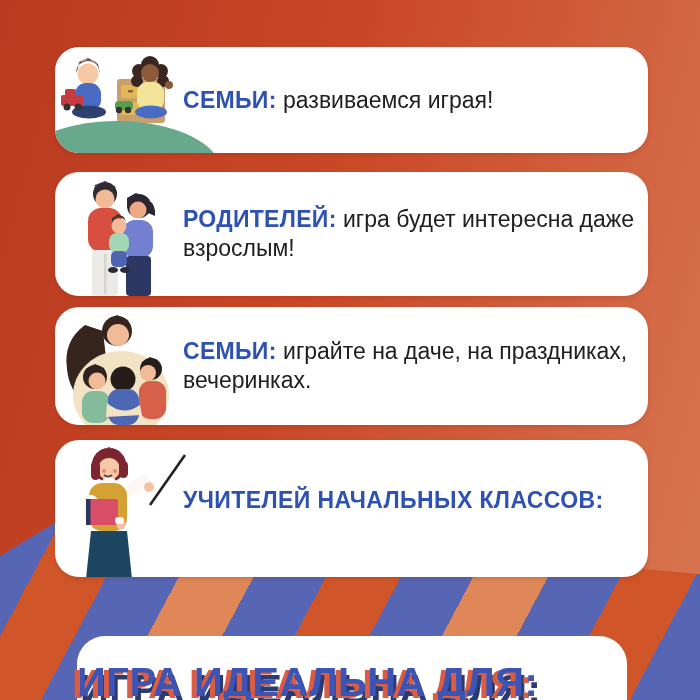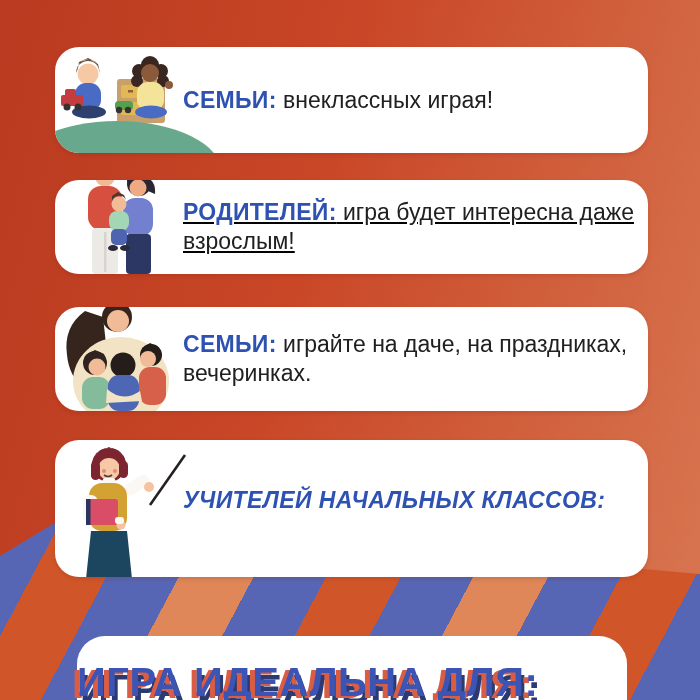--- a/index.html
+++ b/index.html
@@ -16,32 +16,32 @@
       var(--stripe-blue) 130px 194px,
       var(--stripe-salmon) 194px 260px);
     clip-path:polygon(0 28%, 9% 9%, 100% 37%, 100% 100%, 0 100%);
   }
   .card{
     position:absolute;left:55px;width:593px;background:#fff;
     border-radius:24px;overflow:hidden;display:flex;align-items:center;
     box-shadow:0 2px 4px rgba(120,30,10,.18);
   }
   .card-1{top:47px;height:106px;}
-  .card-2{top:180px;height:94px;text-decoration:underline;}
-  .card-3{top:307px;height:104px;}
+  .card-2{top:172px;height:124px;}
+  .card-3{top:307px;height:118px;}
   .card-4{top:440px;height:137px;}
   .illu{position:absolute;left:0;bottom:0;width:160px;height:100%;overflow:hidden;}
   .illu svg{position:absolute;left:0;bottom:-2px;}
   .txt{
     box-sizing:border-box;margin:0;padding-left:128px;padding-right:8px;width:100%;
     font-size:23px;line-height:29px;color:#202022;letter-spacing:0;
   }
   .txt b{color:var(--accent-blue);font-weight:bold;letter-spacing:.3px;}
   .card-4 .txt{font-size:22px;line-height:28px;}
-  .card-4 .txt b{display:block;font-size:23px;letter-spacing:.4px;margin-bottom:17px;font-style:italic;}
+  .card-4 .txt b{display:block;font-size:23px;letter-spacing:.4px;margin-bottom:17px;}
   .bottom-card{
     position:absolute;left:77px;top:612px;width:550px;height:88px;background:#fff;
     border-radius:28px 28px 0 0;display:flex;justify-content:flex-start;align-items:flex-start;margin-top:24px;
   }
   .big-title{
     margin-top:24px;font-size:40px;font-weight:bold;white-space:nowrap;
     color:var(--title-blue);letter-spacing:.5px;
     text-shadow:-5px 2px 0 var(--title-coral), 3px 7px 0 var(--title-navy);
   }
 </style>
@@ -78,21 +78,21 @@
         <circle cx="82" cy="36" r="6" fill="#3a2620"></circle>
           <circle cx="108" cy="36" r="6" fill="#3a2620"></circle>
         <rect x="82" y="37" width="27" height="29" rx="11" fill="#f4e49a"></rect>
         <circle cx="114" cy="40" r="4" fill="#8a5a3b"></circle>
         <ellipse cx="96" cy="67" rx="16" ry="6.5" fill="#4a6bc4"></ellipse>
         <rect x="60" y="56" width="18" height="9" rx="3.5" fill="#55a04e"></rect>
         <circle cx="64" cy="65" r="3.2" fill="#333"></circle>
           <circle cx="73" cy="65" r="3.2" fill="#333"></circle>
       </svg>
     </div>
-    <p class="txt"><b>СЕМЬИ:</b> <span>внеклассных играя!</span></p>
+    <p class="txt"><b>СЕМЬИ:</b> <span>развиваемся играя!</span></p>
   </section>
 
   <section class="card card-2">
     <div class="illu">
       <svg width="150" height="120" viewBox="0 0 150 120">
         <circle cx="50" cy="16" r="12" fill="#332b33"></circle>
         <circle cx="50" cy="21" r="9.5" fill="#f2bb97"></circle>
         <path d="M38,16 a12,12 0 0 1 24,0 l-2,-8 -10,-5 -10,4 z" fill="#332b33"></path>
         <rect x="33" y="30" width="34" height="44" rx="13" fill="#d7503f"></rect>
         <rect x="37" y="72" width="26" height="46" rx="4" fill="#eceae6"></rect>

